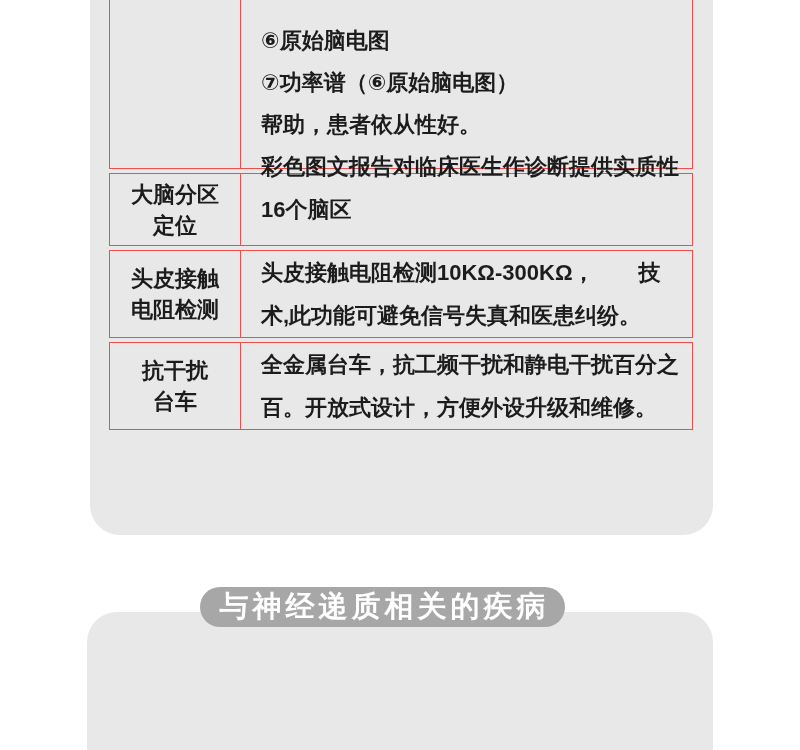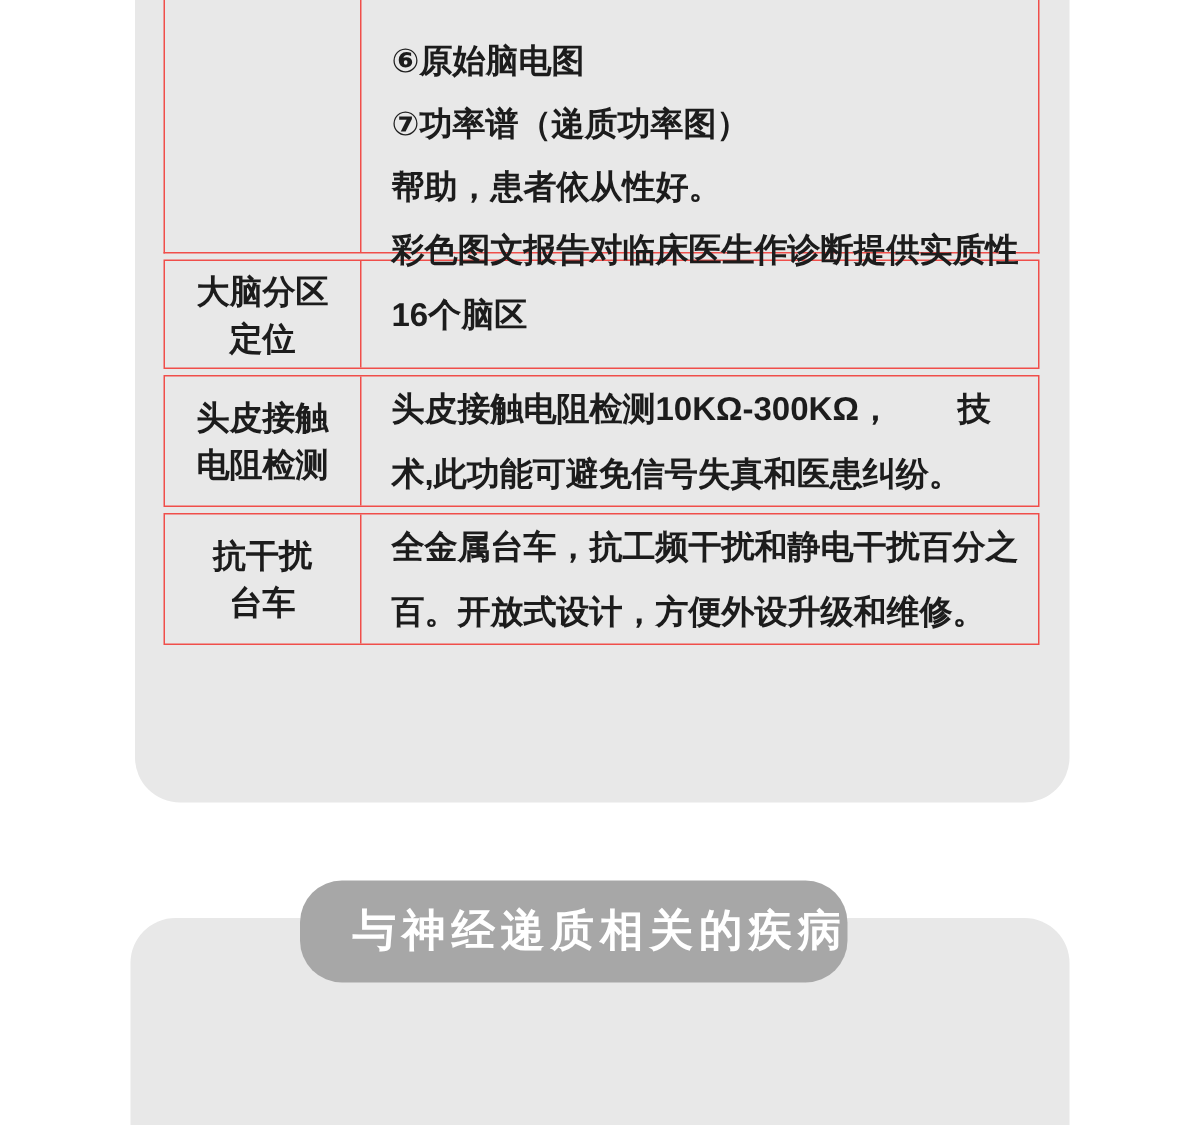--- a/index.html
+++ b/index.html
@@ -44,24 +44,24 @@
     flex:1;
     padding-left:20px; padding-right:6px;
     display:flex; flex-direction:column; justify-content:center;
     font-size:22px; font-weight:bold; line-height:43px;
     white-space:pre-wrap;
   }
   .spec-row.first .spec-value { justify-content:flex-start; padding-top:20px; line-height:42px; }
   
   .section-banner {
     position:absolute; left:200px; top:587px;
-    width:365px; height:68px;
+    width:365px; height:40px;
     background:var(--banner-bg,#a7a7a7);
     border-radius:28px;
-    display:flex; align-items:center; justify-content:flex-end;
+    display:flex; align-items:center; justify-content:center;
     z-index:2;
   }
   .section-banner .title {
     color:var(--banner-text,#ffffff);
     font-size:29px; font-weight:bold; letter-spacing:4px;
     text-indent:4px;
   }
   
   .bottom-panel {
     position:absolute; left:87px; top:612px;
@@ -81,21 +81,21 @@
 </head>
 <body>
 
 <div class="top-card">
   <div class="spec-table">
 
     <div class="spec-row first">
       <div class="spec-label"></div>
       <div class="spec-value">
         <div>⑥原始脑电图</div>
-        <div>⑦功率谱（递质功率图）</div>
+        <div>⑦功率谱（⑥原始脑电图）</div>
         <div>帮助，患者依从性好。</div>
         <div>彩色图文报告对临床医生作诊断提供实质性</div>
       </div>
     </div>
 
     <div class="spec-row r2">
       <div class="spec-label">
         <div>大脑分区</div>
         <div>定位</div>
       </div>

